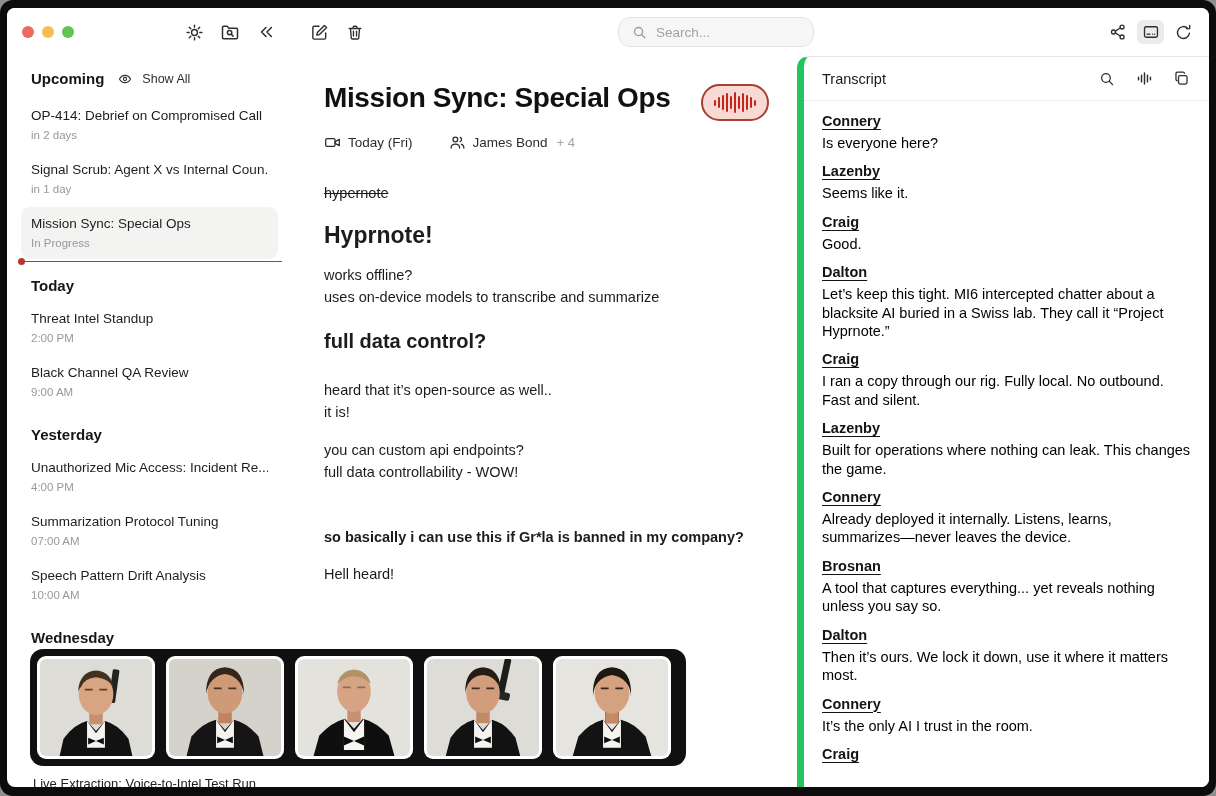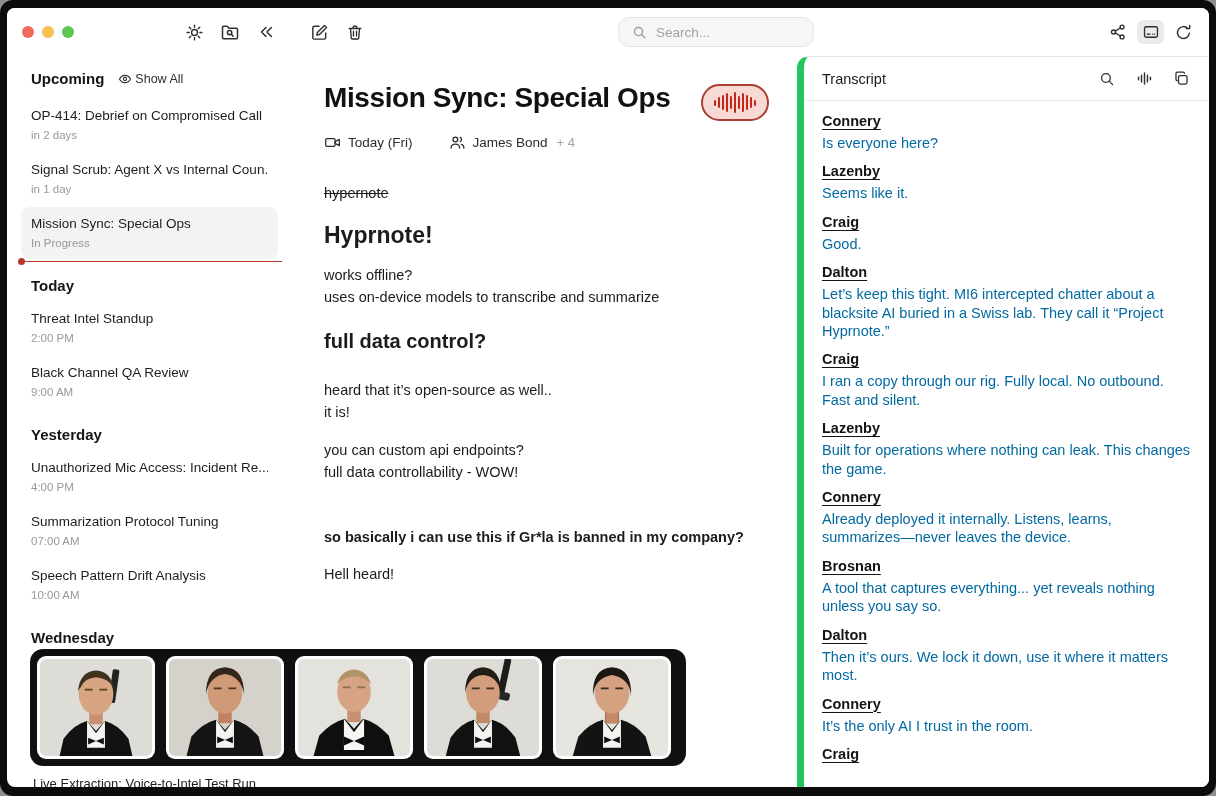--- a/index.html
+++ b/index.html
@@ -24,21 +24,21 @@
   .tb-right { position:absolute; right:16px; top:0; height:48px; display:flex; align-items:center; gap:9px; }
   .tb-right .tb-icon.active { background:#ebebeb; border-radius:6px; width:27px; height:24px; }
 
   
   .content { display:flex; height:calc(100% - 48px); }
 
   
   .sidebar { width:281px; padding:8px 10px 0 24px; flex-shrink:0; }
   .sec-head { display:flex; align-items:center; gap:14px; margin-top:12px; }
   .sec-title { font-size:15px; font-weight:700; color:#161616; }
-  .showall { display:flex; align-items:center; gap:3px; font-size:12.5px; color:#2e2e2e; cursor:default; }
+  .showall { display:flex; align-items:center; gap:10px; font-size:12.5px; color:#2e2e2e; cursor:default; }
   .sb-item { position:relative; padding:9px 10px 10px 10px; border-radius:9px; margin-left:-10px; margin-top:2px; }
   .sb-title { font-size:13.5px; color:#1d1d1f; white-space:nowrap; overflow:hidden; }
   .sb-sub { font-size:11.5px; color:#98989d; margin-top:6px; }
   .sb-item.selected { background:#f3f3f1; }
   .sb-item.selected .redline { position:absolute; left:0; right:-4px; bottom:-3px; height:1.5px; background:#b8382c; }
   .sb-item.selected .reddot { position:absolute; left:-3px; bottom:-6px; width:7px; height:7px; border-radius:50%; background:#b8382c; }
 
   
   .main { flex:1; padding:26px 0 0 36px; min-width:0; }
   .note-head { display:flex; align-items:flex-start; }
@@ -57,21 +57,21 @@
   .blk-bold { font-size:14.5px; font-weight:800; margin-top:45px; }
 
   
   .transcript { width:412px; flex-shrink:0; border-left:7px solid #22c55e; border-top:1px solid #e6e6e6; border-top-left-radius:12px; background:#fff; overflow:hidden; display:flex; flex-direction:column; }
   .tr-head { height:44px; display:flex; align-items:center; padding:0 18px; border-bottom:1px solid #ececec; flex-shrink:0; }
   .tr-title { font-size:14.5px; font-weight:500; color:#1a1a1a; }
   .tr-icons { margin-left:auto; display:flex; align-items:center; gap:17px; color:#303030; }
   .tr-body { padding:12px 18px 0 18px; overflow:hidden; }
   .tr-entry { margin-bottom:11px; }
   .tr-speaker { font-size:14.5px; font-weight:800; color:#141414; text-decoration:underline; text-underline-offset:3px; margin-bottom:5px; }
-  .tr-text { font-size:14.5px; line-height:1.27; color:#0369a1; }
+  .tr-text { font-size:14.5px; line-height:1.27; color:#000000; }
 
   
   .gallery { position:absolute; left:23px; top:641px; width:656px; height:117px; background:#101010; border-radius:13px; display:flex; align-items:center; gap:11px; padding:0 7px; }
   .photo { width:118px; height:103px; background:#fff; border-radius:9px; padding:3px; }
   .photo svg { width:100%; height:100%; border-radius:6px; display:block; }
   .gallery-caption { position:absolute; left:26px; top:768px; font-size:13px; color:#1c1c1e; }
 </style>
 </head>
 <body>
 

